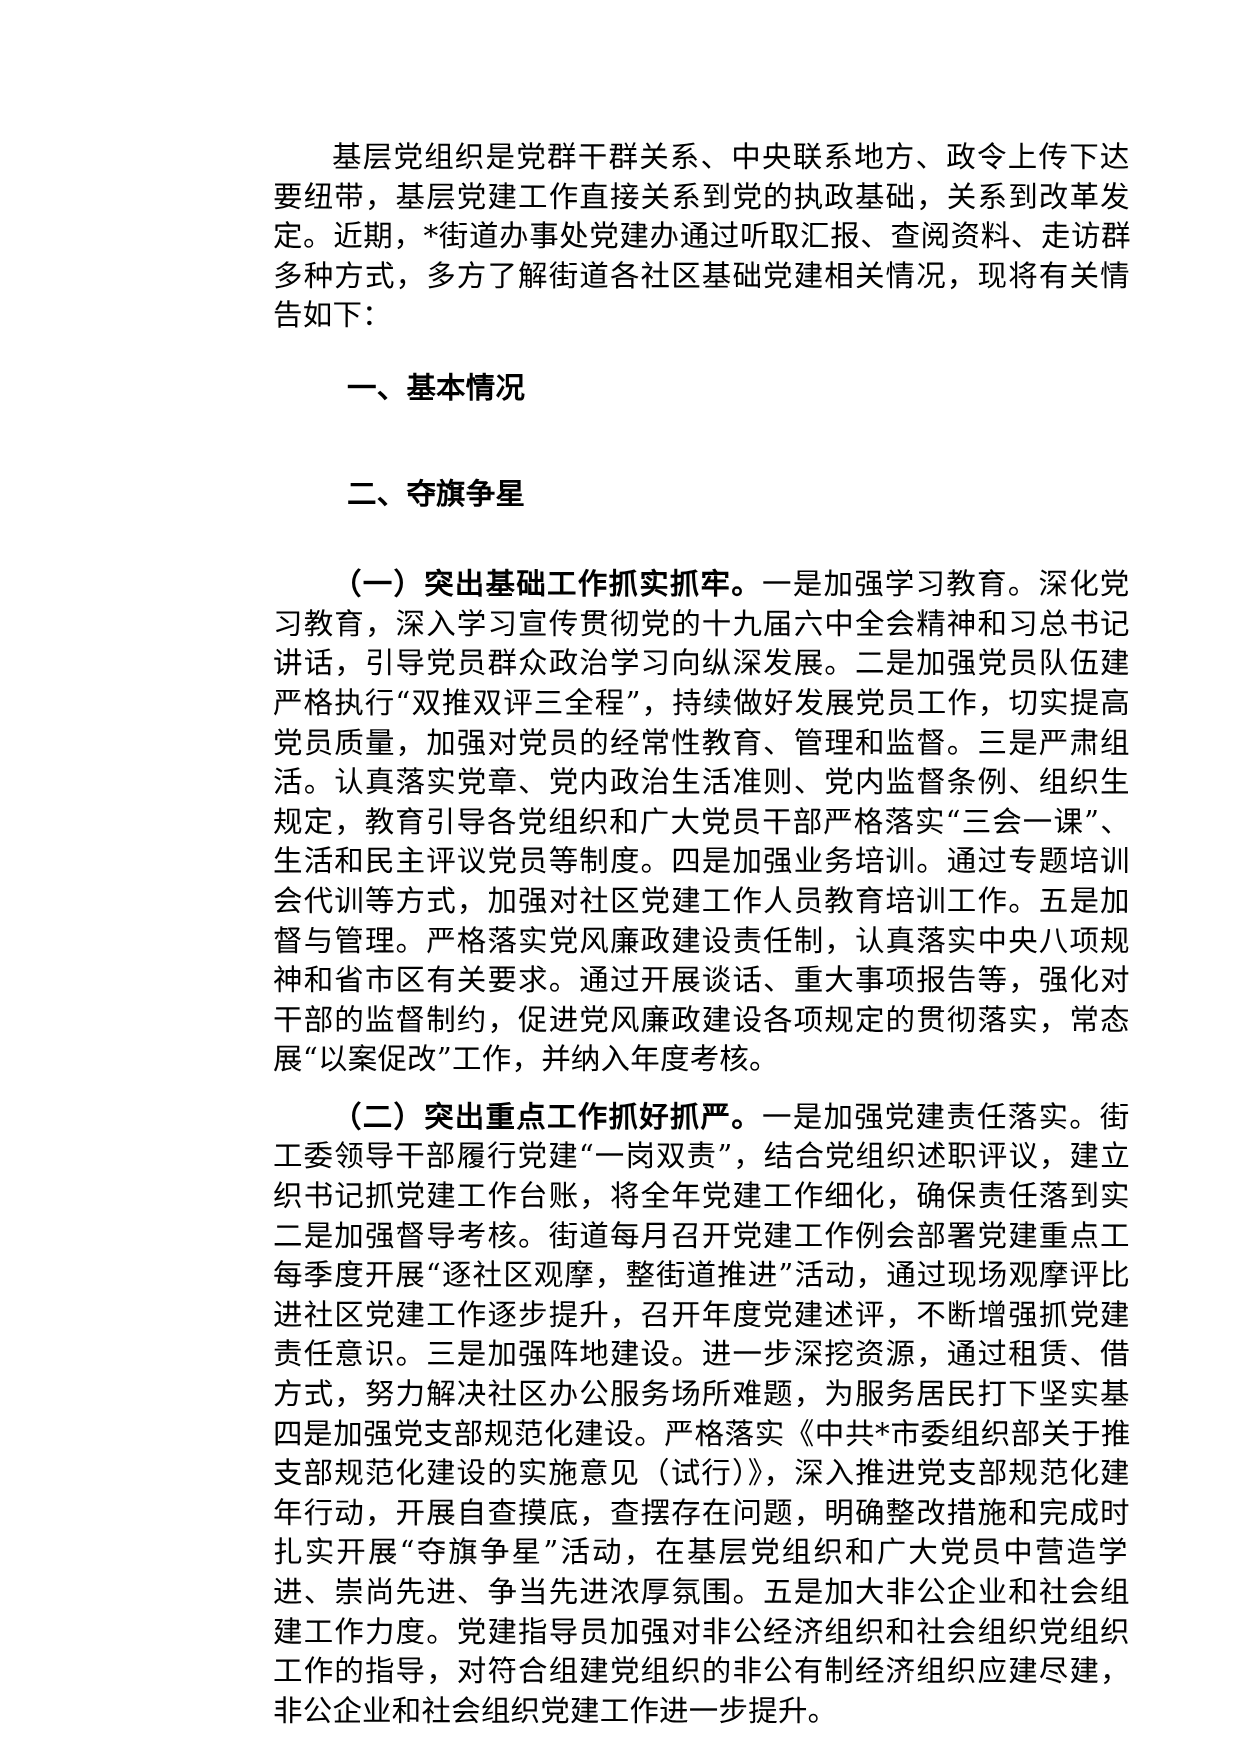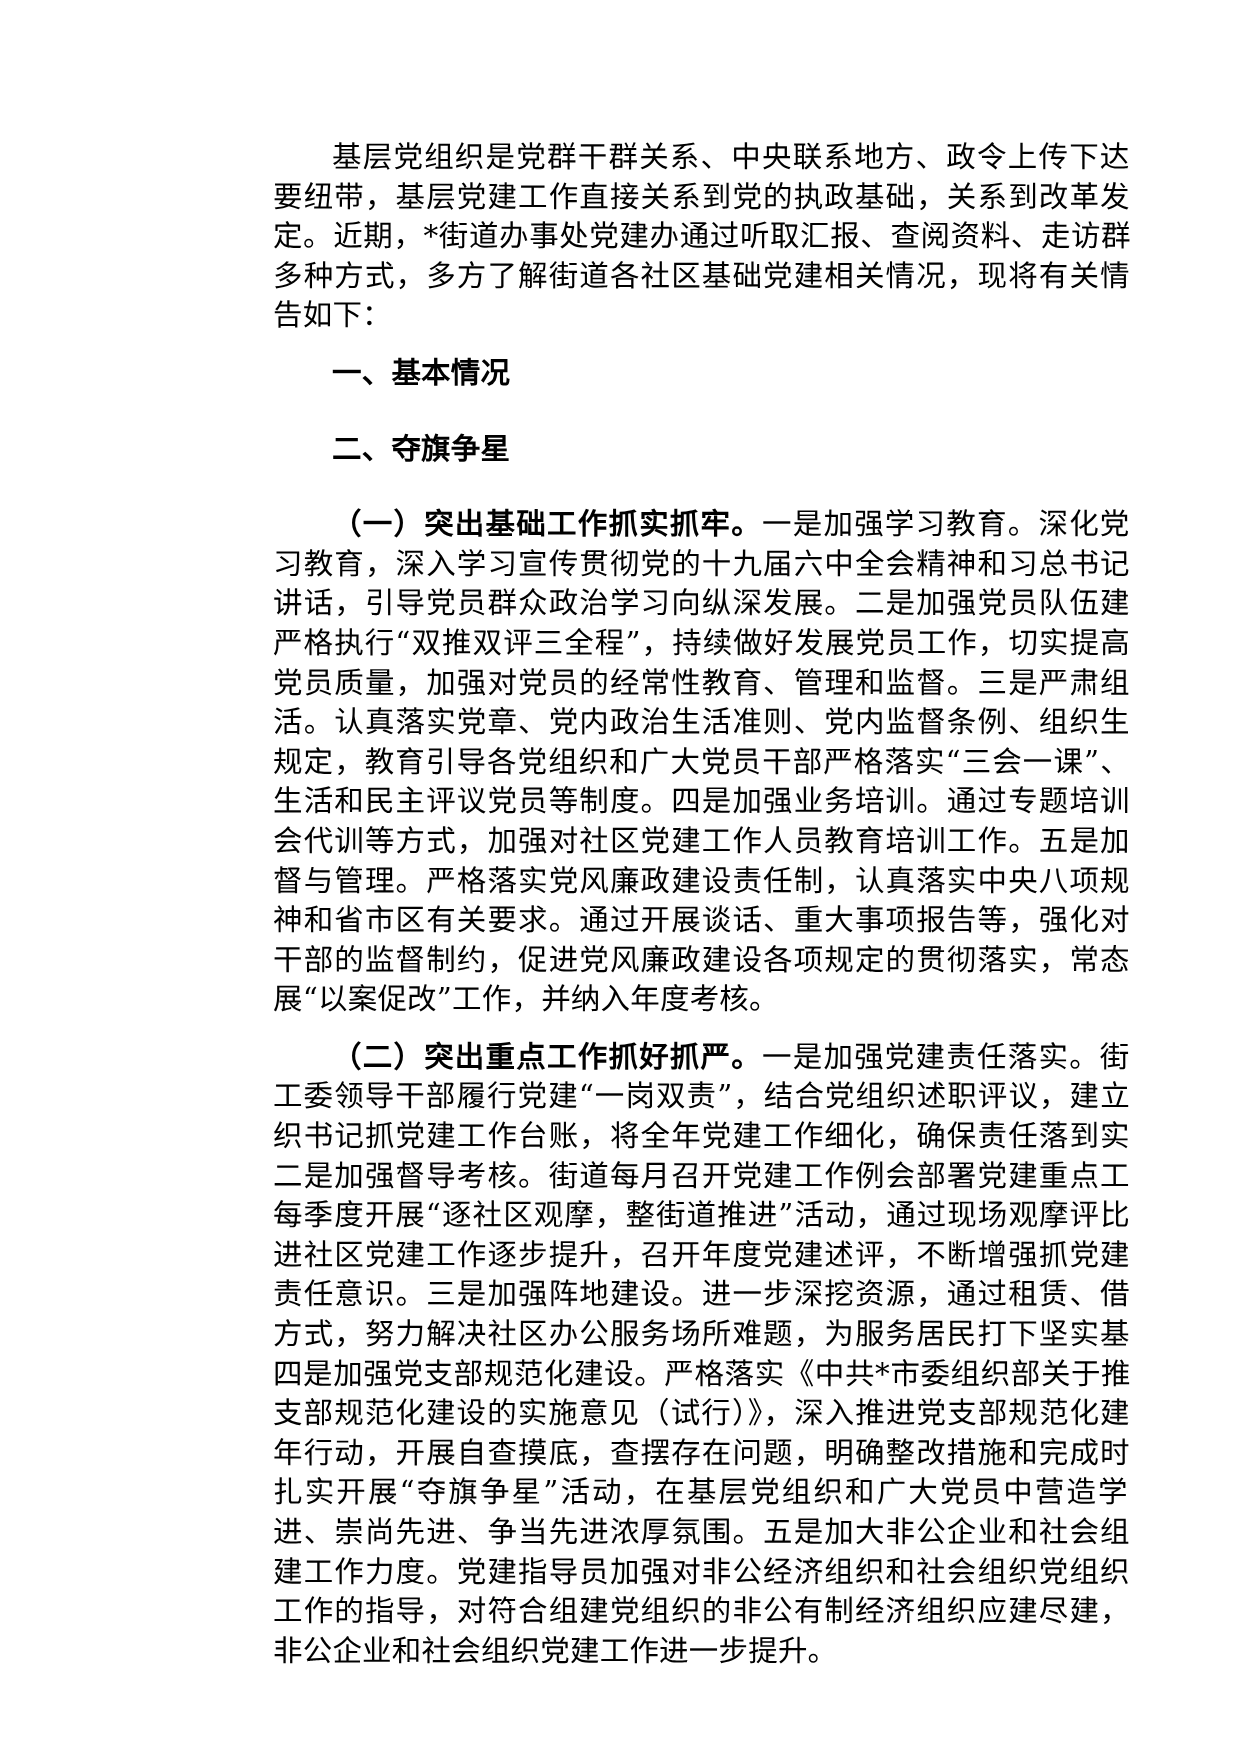--- a/index.html
+++ b/index.html
@@ -35,21 +35,21 @@
     text-indent: 2em;
     margin: 0;
     letter-spacing: 0.2px;
     word-break: break-all;
     font-weight: 400;
   }
   .heading {
     font-size: 29.5px;
     line-height: 39.6px;
     text-indent: 2em;
-    margin: 0;
+    margin: 15px;
     font-weight: bold;
     font-family: "DejaVu Sans", "Liberation Sans", sans-serif;
     letter-spacing: 0.2px;
   }
   .spacer-sm {
     height: 18px;
   }
   .lead {
     font-weight: bold;
     font-family: Liberation Serif, serif;

